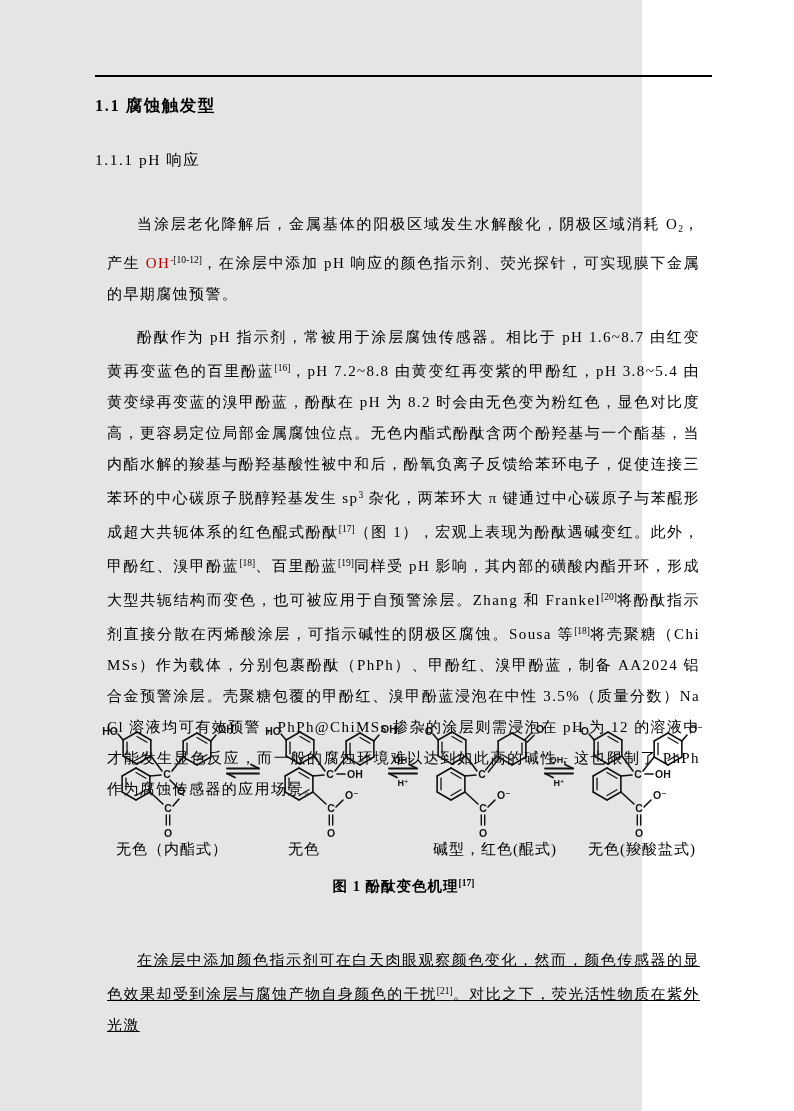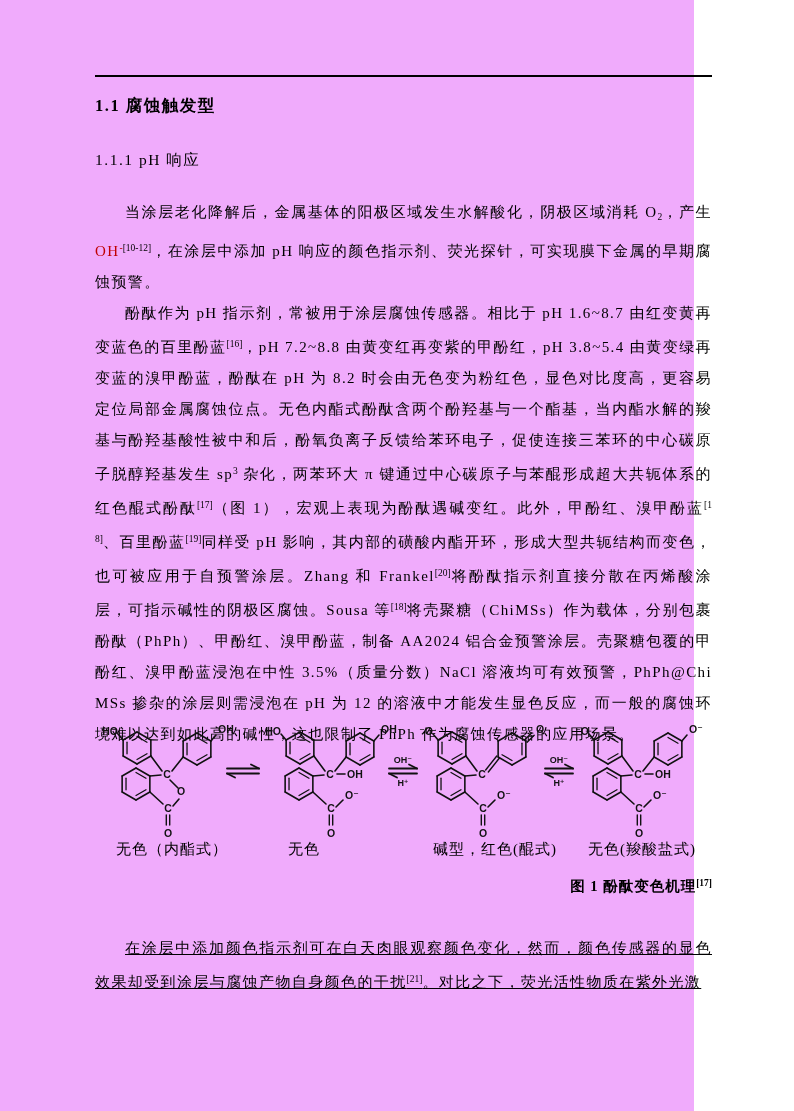--- a/index.html
+++ b/index.html
@@ -1,37 +1,37 @@
 <!DOCTYPE html>
 <html><head>
 <meta charset="utf-8">
 <style>
   html,body{margin:0;padding:0;background:#ffffff;}
   body{width:794px;height:1111px;overflow:hidden;
        font-family:"Liberation Serif","DejaVu Serif",serif;color:#000;}
-  .page{position:relative;width:694px;height:1111px;background:#f0abfc;}
+  .page{position:relative;width:642px;height:1111px;background:#e5e5e5;}
   .toprule{position:absolute;left:95px;top:75px;width:617px;height:2px;background:#000;}
   .h1{position:absolute;left:95px;top:95px;font-size:16.5px;font-weight:bold;
       letter-spacing:1.5px;font-family:"Liberation Serif","DejaVu Serif",serif;}
   .h2{position:absolute;left:95px;top:150px;font-size:15.5px;font-weight:normal;letter-spacing:1.5px;text-align:center;}
   .paras{position:absolute;left:95px;top:197px;width:617px;}
-  p.body{margin:0;font-size:15px;line-height:31px;text-align:justify;
+  p.body{margin:12px;font-size:15px;line-height:31px;text-align:justify;
          text-indent:2em;letter-spacing:1.4px;word-break:break-all;}
   .sup{font-size:9.5px;vertical-align:5px;letter-spacing:0;}
   .sub{font-size:9.5px;vertical-align:-3px;letter-spacing:0;}
   .red{color:#c00000;}
   .i{}
   .b{font-weight:bold;}
   .figwrap{position:absolute;left:95px;top:722px;width:617px;height:150px;}
   .figsvg{position:absolute;left:0;top:0;}
   .figlabels{position:absolute;left:0;top:118px;width:617px;height:28px;text-decoration:underline;}
   .figlabels span{position:absolute;transform:translateX(-50%);font-size:15px;
                   letter-spacing:1px;white-space:nowrap;}
   .cap{position:absolute;left:95px;width:617px;text-align:center;font-size:14.5px;line-height:24px;}
-  .cap-cn{top:871px;font-weight:bold;letter-spacing:1px;text-align:right;}
+  .cap-cn{top:871px;font-weight:bold;letter-spacing:1px;}
   .cap-en{top:900px;}
   .p3{position:absolute;left:95px;top:933px;width:617px;text-decoration:underline;}
 </style>
 </head>
 <body>
 
 <div class="page">
   <div class="toprule"></div>
 
   <div class="h1">1.1 腐蚀触发型</div>

